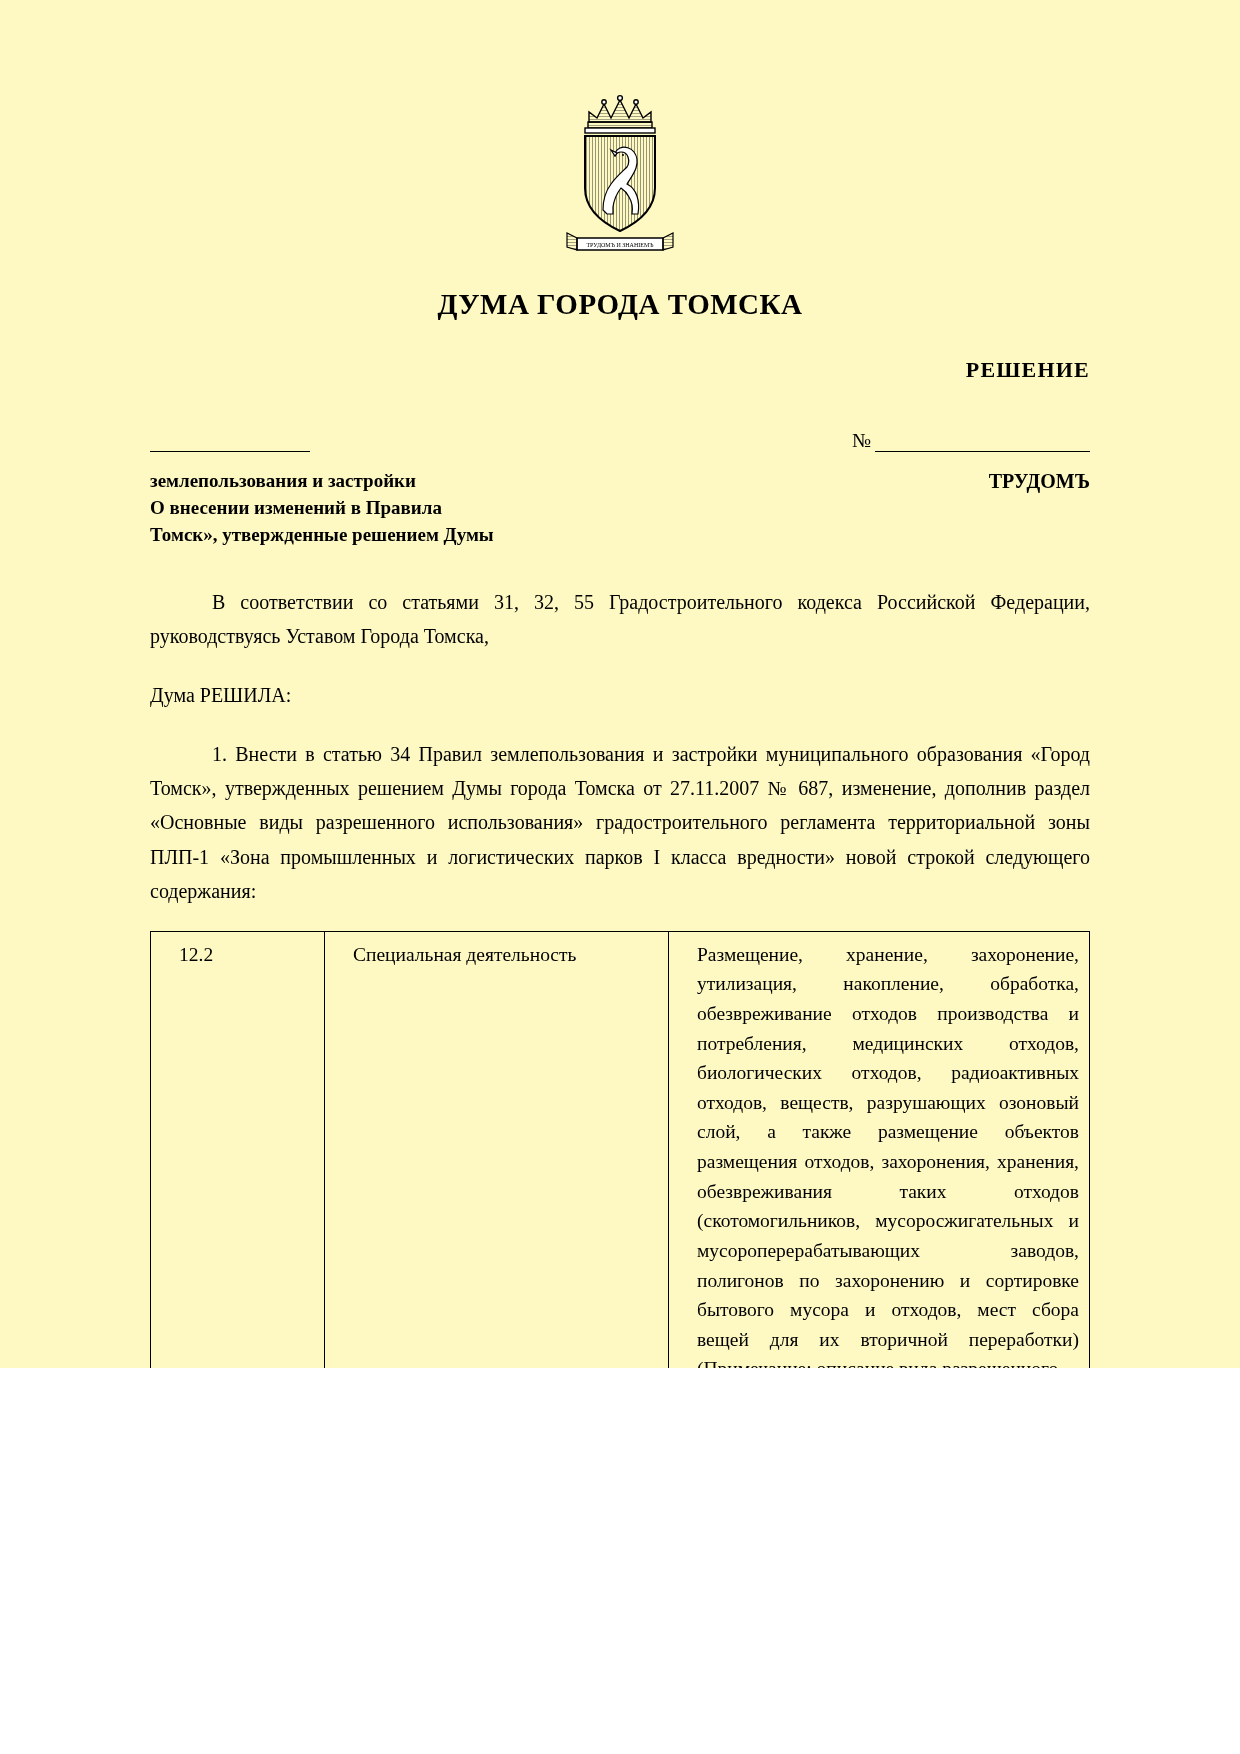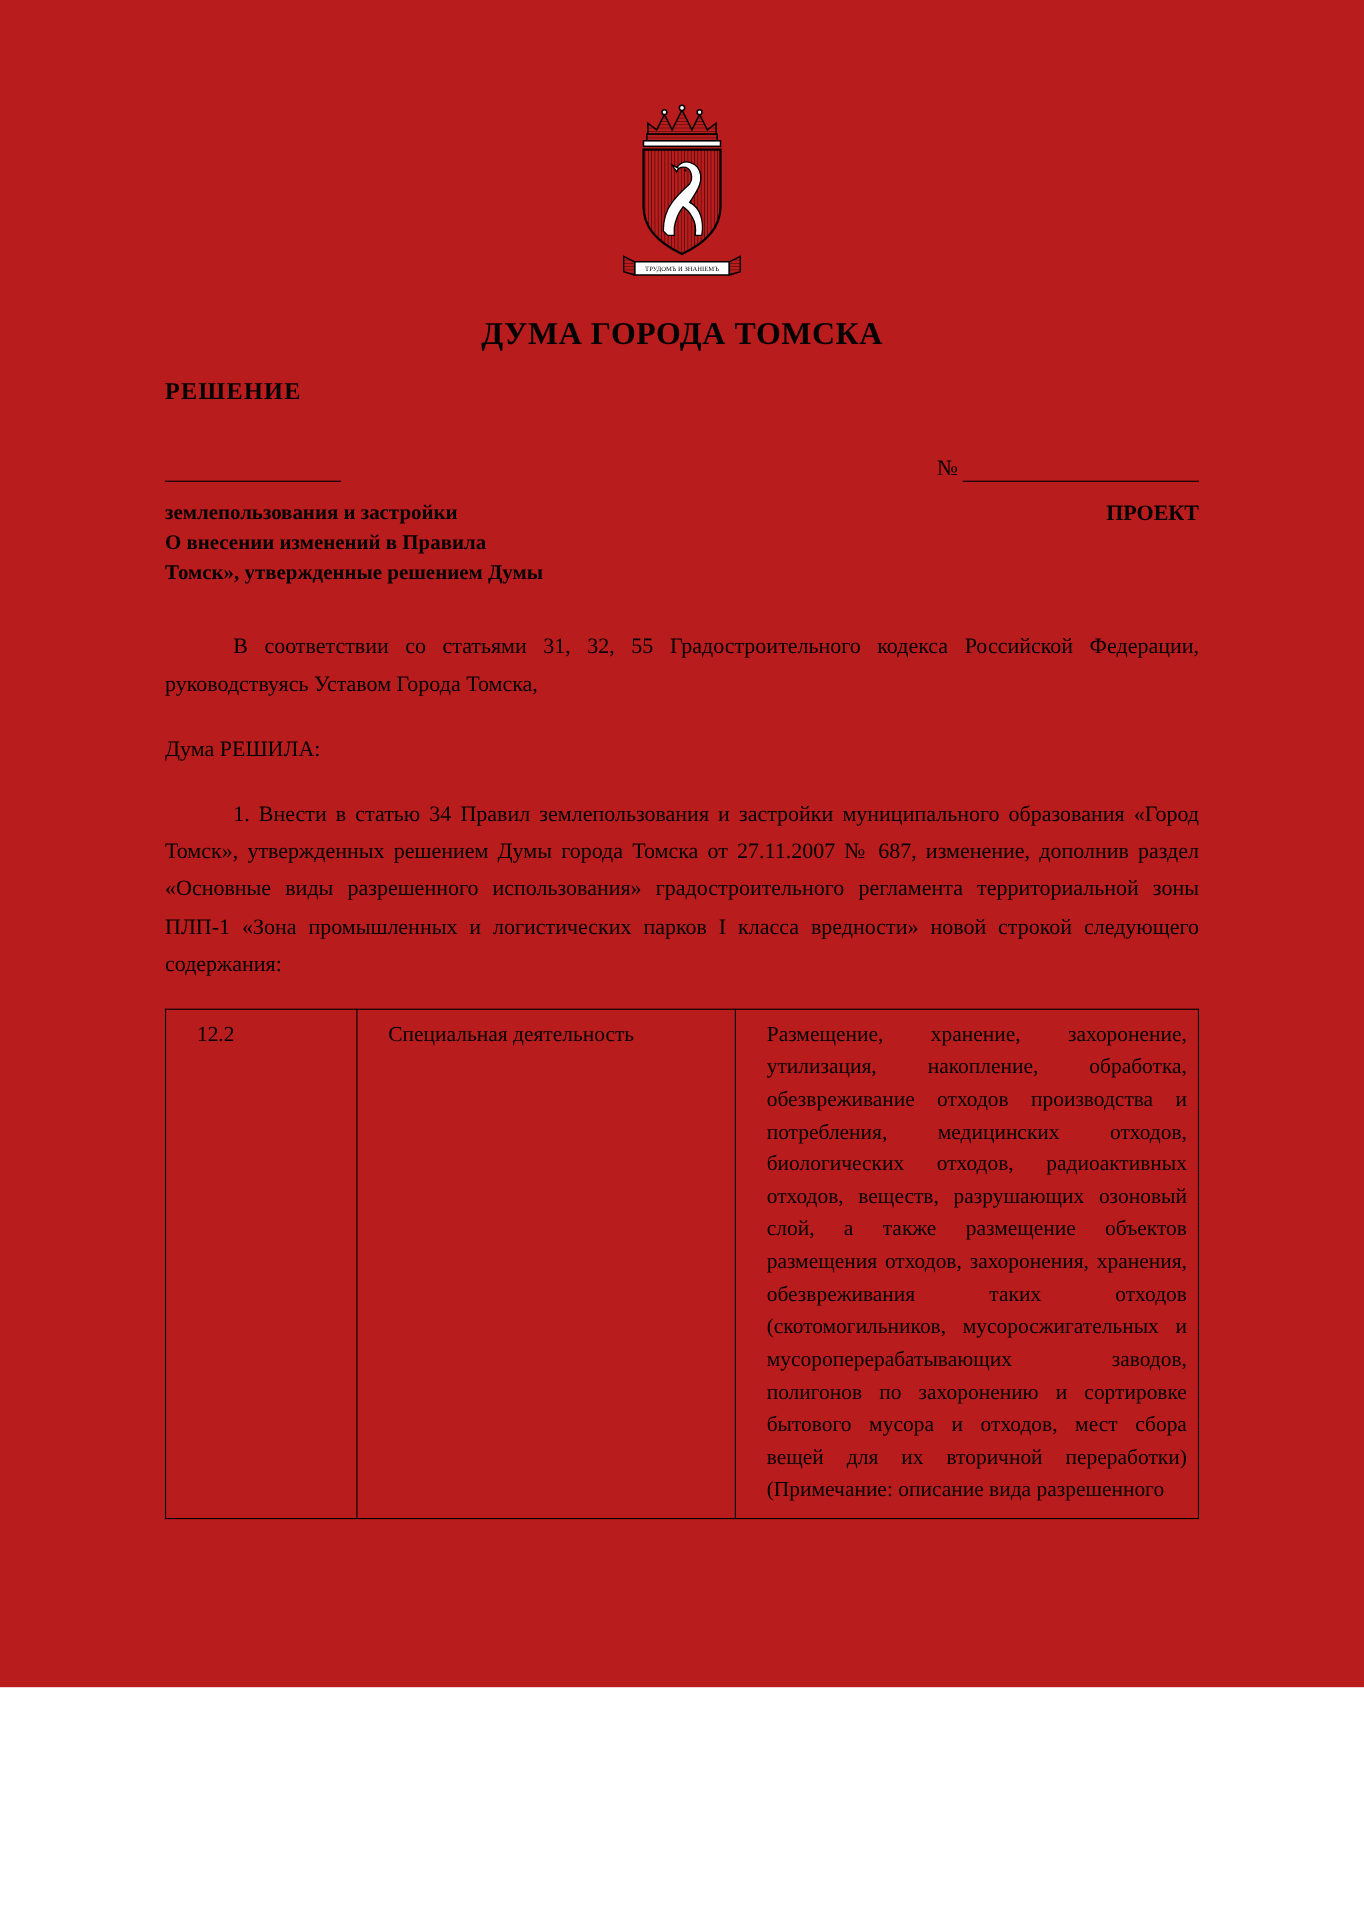--- a/index.html
+++ b/index.html
@@ -3,23 +3,23 @@
 <meta charset="utf-8">
 <style>
   html, body {
     margin: 0;
     padding: 0;
     background: #ffffff;
   }
   .page {
     position: relative;
     width: 1240px;
-    height: 1534px;
+    height: 1368px;
     margin: 0 auto;
-    background: #b91c1c;
+    background: #fef9c3;
     font-family: "Liberation Serif", "DejaVu Serif", serif;
     color: #000000;
     box-sizing: border-box;
     padding: 0 150px;
   }
 
   
   .emblem-wrap {
     display: flex;
     justify-content: center;
@@ -33,25 +33,25 @@
 
   
   .doc-title {
     text-align: center;
     font-size: 29px;
     font-weight: bold;
     letter-spacing: 0.5px;
     margin-top: 28px;
   }
   .doc-subtitle {
-    text-align: left;
+    text-align: right;
     font-size: 22px;
     font-weight: bold;
     letter-spacing: 1.2px;
-    margin-top: 22px;
+    margin-top: 36px;
   }
 
   
   .meta-row {
     display: flex;
     justify-content: space-between;
     align-items: flex-end;
     margin-top: 46px;
     font-size: 19px;
   }
@@ -195,21 +195,21 @@
       <span class="meta-line"></span>
     </div>
   </div>
 
   <div class="subject-row">
     <div class="subject">
       <div>землепользования и застройки</div>
       <div>О внесении изменений в Правила</div>
       <div>Томск», утвержденные решением Думы</div>
     </div>
-    <div class="project-label">ПРОЕКТ</div>
+    <div class="project-label">ТРУДОМЪ</div>
   </div>
 
   <p class="body p-basis">В соответствии со статьями 31, 32, 55 Градостроительного кодекса Российской Федерации, руководствуясь Уставом Города Томска,</p>
   <p class="center-decision">Дума РЕШИЛА:</p>
   <p class="body p-item1">1. Внести в статью 34 Правил землепользования и застройки муниципального образования «Город Томск», утвержденных решением Думы города Томска от 27.11.2007 № 687, изменение, дополнив раздел «Основные виды разрешенного использования» градостроительного регламента территориальной зоны ПЛП-1 «Зона промышленных и логистических парков I класса вредности» новой строкой следующего содержания:</p>
 
   <table class="reg-table">
     <tbody>
       <tr>
         <td class="col-code">12.2</td>

